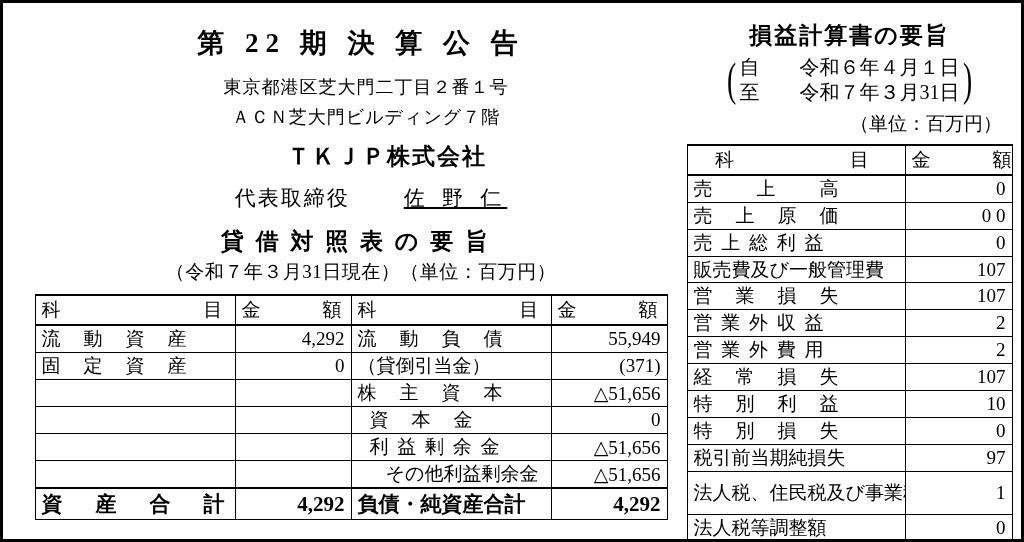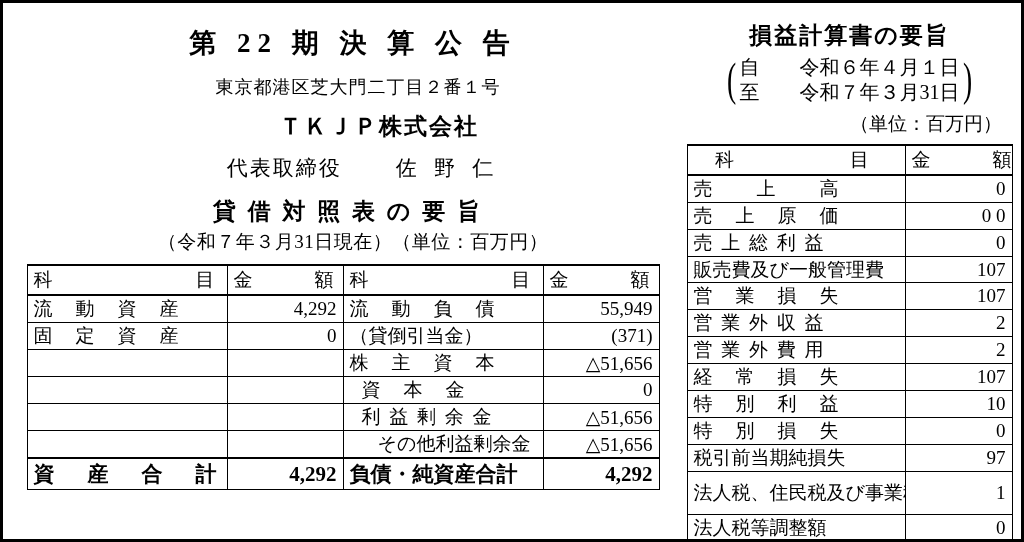--- a/index.html
+++ b/index.html
@@ -17,21 +17,21 @@
   #page {
     position: relative;
     width: 1024px;
     height: 542px;
     box-sizing: border-box;
     border: 3px solid #000;
     background: #fff;
   }
   .left-col {
     position: absolute;
-    left: 4px;
+    left: 12px;
     top: 0;
     width: 672px;
     height: 436px;
   }
   .right-col {
     position: absolute;
     left: 672px;
     top: 3px;
     width: 349px;
     height: 536px;
@@ -69,21 +69,21 @@
     padding-left: 30px;
     margin-left: 42px;
   }
   .rep {
     text-align: center;
     font-size: 21px;
     letter-spacing: 2px;
     margin-top: 12px;
     padding-left: 40px;
   }
-  .rep .rep-name { margin-left: 54px; letter-spacing: 6px; }
+  .rep .rep-name { margin-left: 54px; letter-spacing: 6px; text-decoration: underline; }
   .bs-title {
     text-align: center;
     font-size: 23px;
     font-weight: bold;
     letter-spacing: 3px;
     margin-top: 14px;
     padding-left: 10px;
   }
   .bs-sub {
     text-align: center;
@@ -203,20 +203,21 @@
 </style>
 </head>
 <body>
 
 <div id="page">
 
   <div class="left-col">
 
     <div class="doc-title">第 22 期 決 算 公 告</div>
     <div class="addr-line first">東京都港区芝大門二丁目２番１号</div>
+    <div class="addr-line">ＡＣＮ芝大門ビルディング７階</div>
     <div class="company">ＴＫＪＰ株式会社</div>
     <div class="rep">
       <span>代表取締役</span><span class="rep-name">佐 野   仁</span>
     </div>
 
     <div class="bs-title">貸 借 対 照 表 の 要 旨</div>
     <div class="bs-sub">（令和７年３月31日現在）（単位：百万円）</div>
 
     <table class="bs">
       <colgroup>

